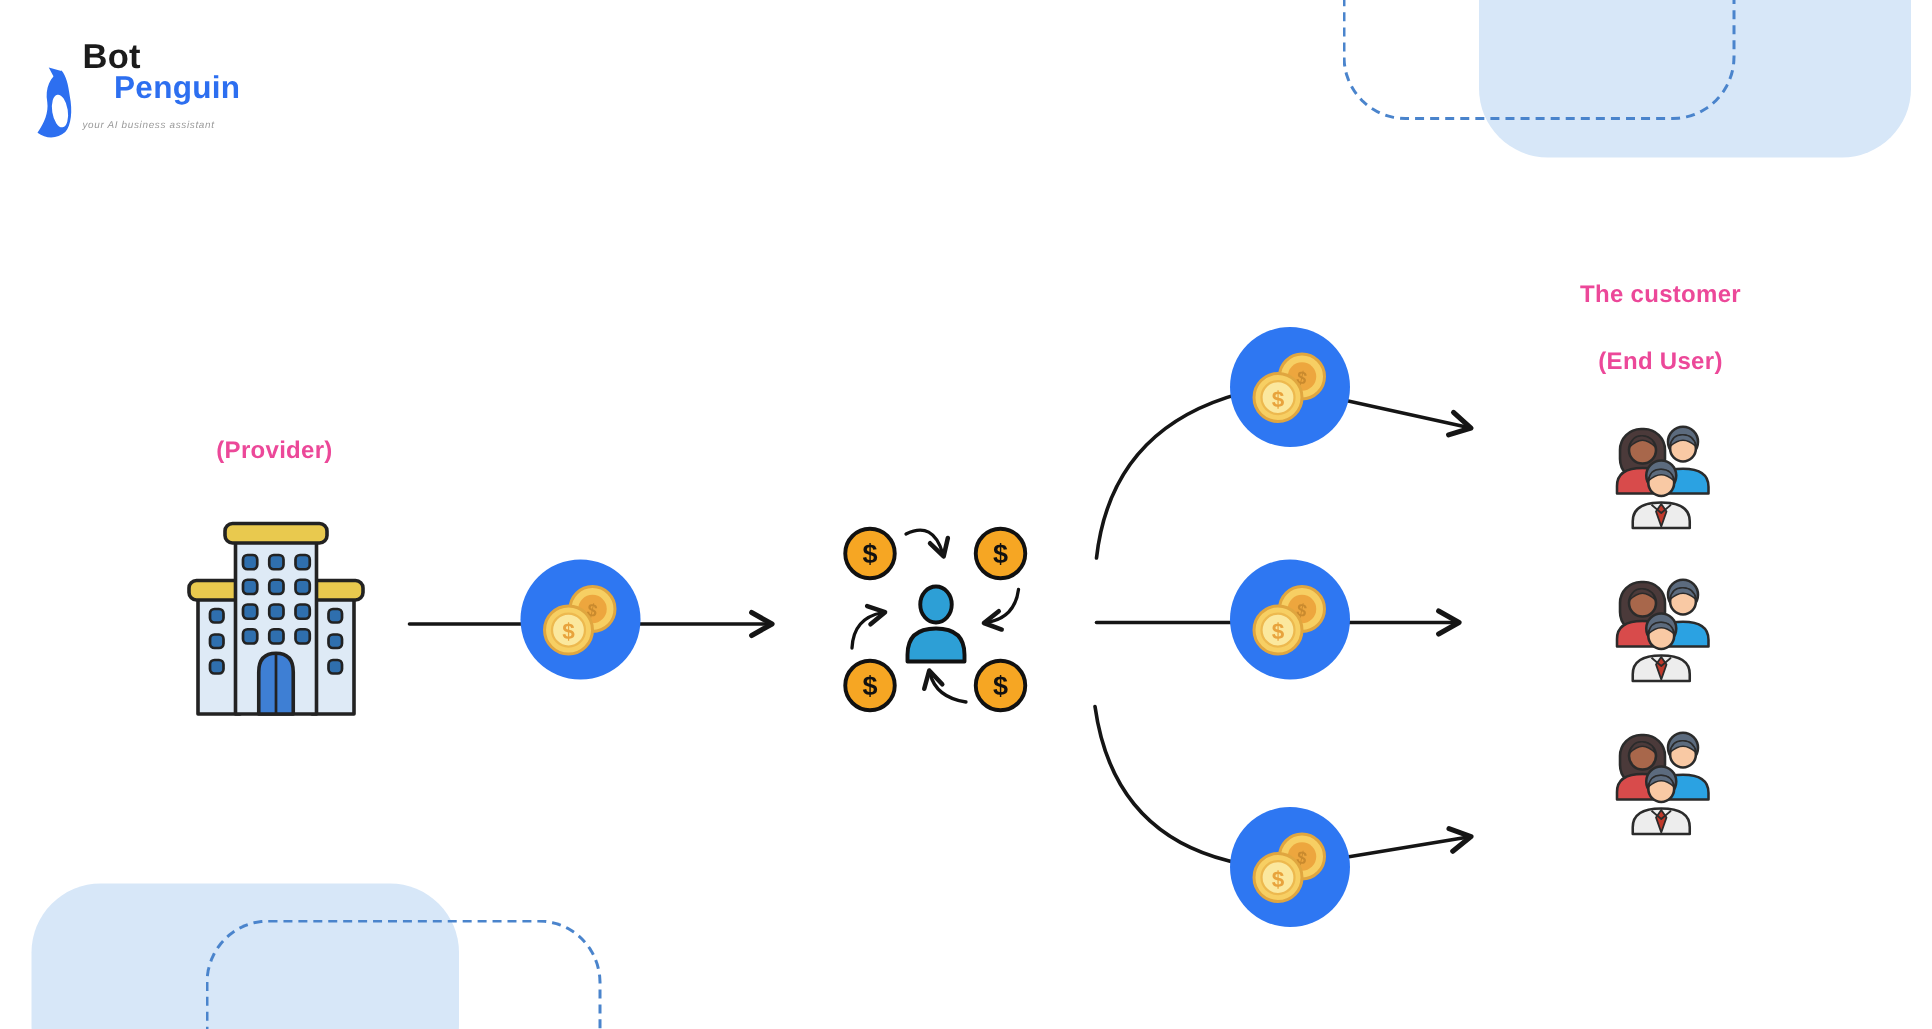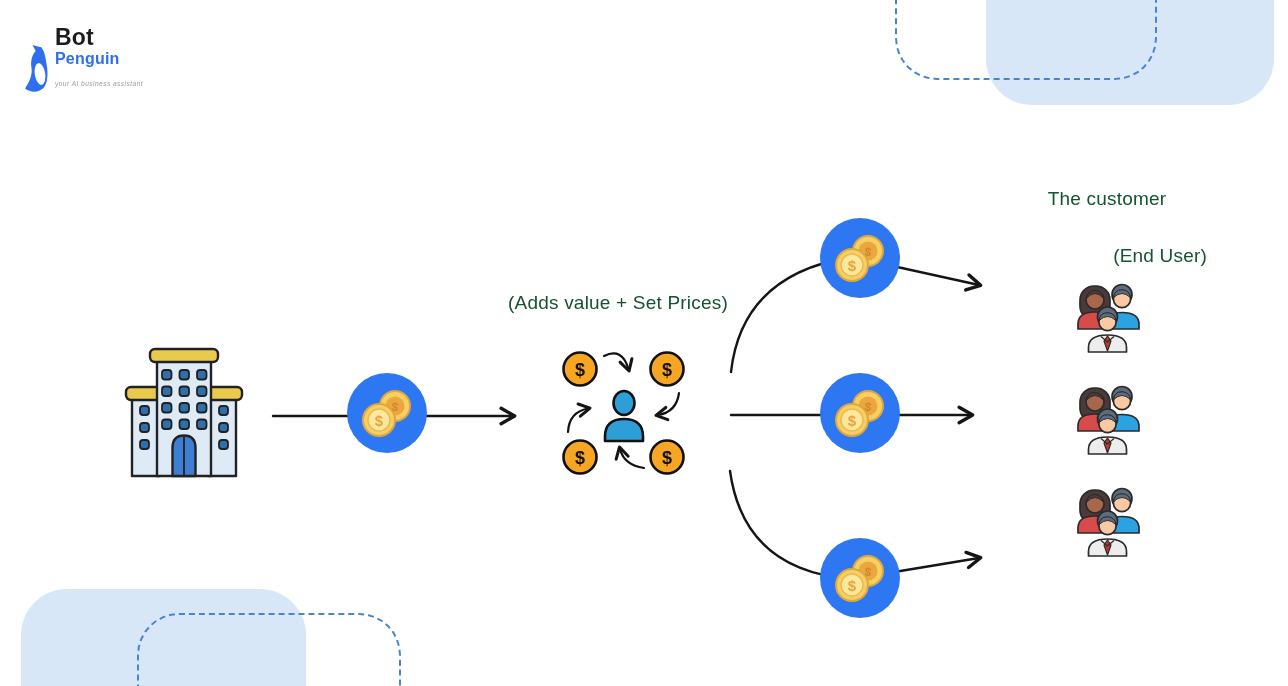--- a/index.html
+++ b/index.html
@@ -31,39 +31,39 @@
   .deco-bl-solid  { left: 21px;   top: 589px;  width: 285px; height: 140px; }
   .deco-bl-dashed { left: 137px;  top: 613px;  width: 260px; height: 120px; }
 
   
   .logo {
     position: absolute; left: 20px; top: 25px;
     display: flex; align-items: flex-end; gap: 3px;
   }
   .logo-text { line-height: 22px; padding-top: 1px; }
   .logo-bot     { font-size: 23px; font-weight: 700; color: #1b1b1b; letter-spacing: 0.2px; }
-  .logo-penguin { font-size: 16px; font-weight: 700; color: #2d6ff0; letter-spacing: 0.2px; }
+  .logo-penguin { font-size: 21px; font-weight: 700; color: #2d6ff0; letter-spacing: 0.2px; margin-left: 21px; }
   .logo-tagline { font-size: 6.6px; font-style: italic; color: #999; letter-spacing: 0.45px; margin-top: 3px; }
 
   
   .lbl {
     position: absolute;
     text-align: center;
-    font-weight: 400;
-    font-size: 19px;
-    color: #14532d;
+    font-weight: 700;
+    font-size: 16px;
+    color: #ec4899;
     letter-spacing: 0.2px;
     white-space: nowrap;
   }
   .lbl-distributor-title { left: 63px;  top: 247px; width: 240px; }
   .lbl-distributor-sub   { left: 63px;  top: 292px; width: 240px; }
   .lbl-reseller-title    { left: 496px; top: 256px; width: 240px; }
   .lbl-reseller-sub      { left: 466px; top: 292px; width: 304px; }
   .lbl-customer-title    { left: 1007px; top: 188px; width: 200px; }
-  .lbl-customer-sub      { left: 1007px; top: 245px; width: 200px; text-align: right; }
+  .lbl-customer-sub      { left: 1007px; top: 233px; width: 200px; }
 
   svg.flow { position: absolute; left: 0; top: 0; }
 </style>
 </head>
 <body>
 
 <div class="canvas">
 
   <div class="deco-solid deco-tr-solid"></div>
   <div class="deco-dashed deco-tr-dashed"></div>
@@ -76,21 +76,21 @@
       <path d="M21.5,4.5 L12.5,2 L16.5,9.5 Z" fill="#2d6ff0"></path>
       <ellipse cx="20" cy="31" rx="5.2" ry="11" fill="#ffffff" transform="rotate(-9 20 31)"></ellipse>
     </svg>
     <div class="logo-text">
       <div class="logo-bot">Bot</div>
       <div class="logo-penguin">Penguin</div>
       <div class="logo-tagline">your AI business assistant</div>
     </div>
   </div>
 
-  <div class="lbl lbl-reseller-sub">(Adds value + Set Prices)</div>
+  <div class="lbl lbl-distributor-sub">(Provider)</div>
   <div class="lbl lbl-customer-title">The customer</div>
   <div class="lbl lbl-customer-sub">(End User)</div>
 
   <svg class="flow" width="1288" height="686" viewBox="0 0 1288 686">
     <defs>
       <marker id="arrow" viewBox="0 0 12 12" refX="9" refY="6" markerWidth="8.5" markerHeight="8.5" orient="auto">
         <path d="M2,1.5 L10,6 L2,10.5" fill="none" stroke="#151515" stroke-width="2" stroke-linecap="round" stroke-linejoin="round"></path>
       </marker>
       <marker id="arrow-sm" viewBox="0 0 12 12" refX="8.5" refY="6" markerWidth="7.5" markerHeight="7.5" orient="auto">
         <path d="M2,1.5 L10,6 L2,10.5" fill="none" stroke="#151515" stroke-width="2.2" stroke-linecap="round" stroke-linejoin="round"></path>

